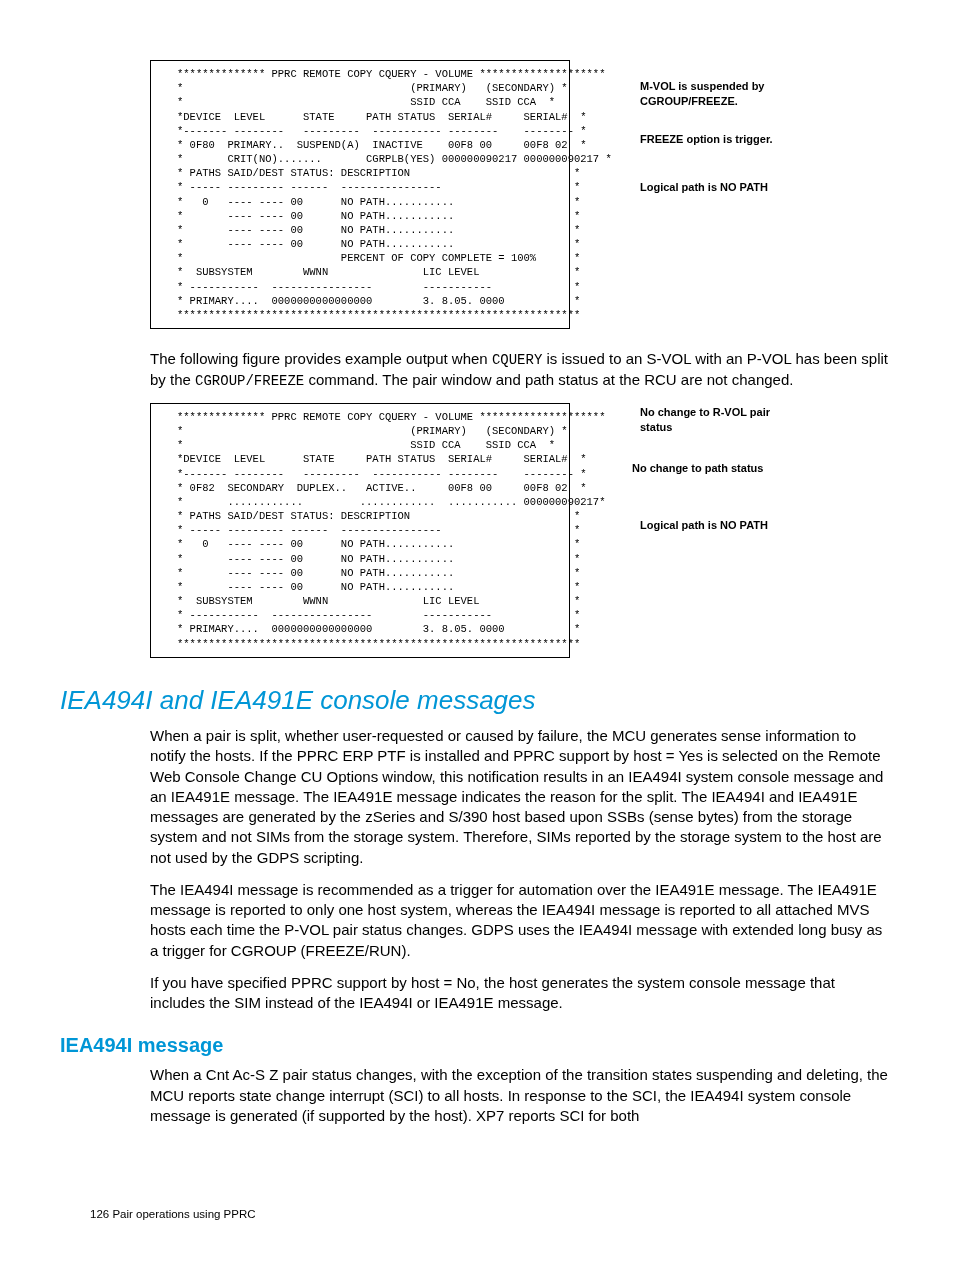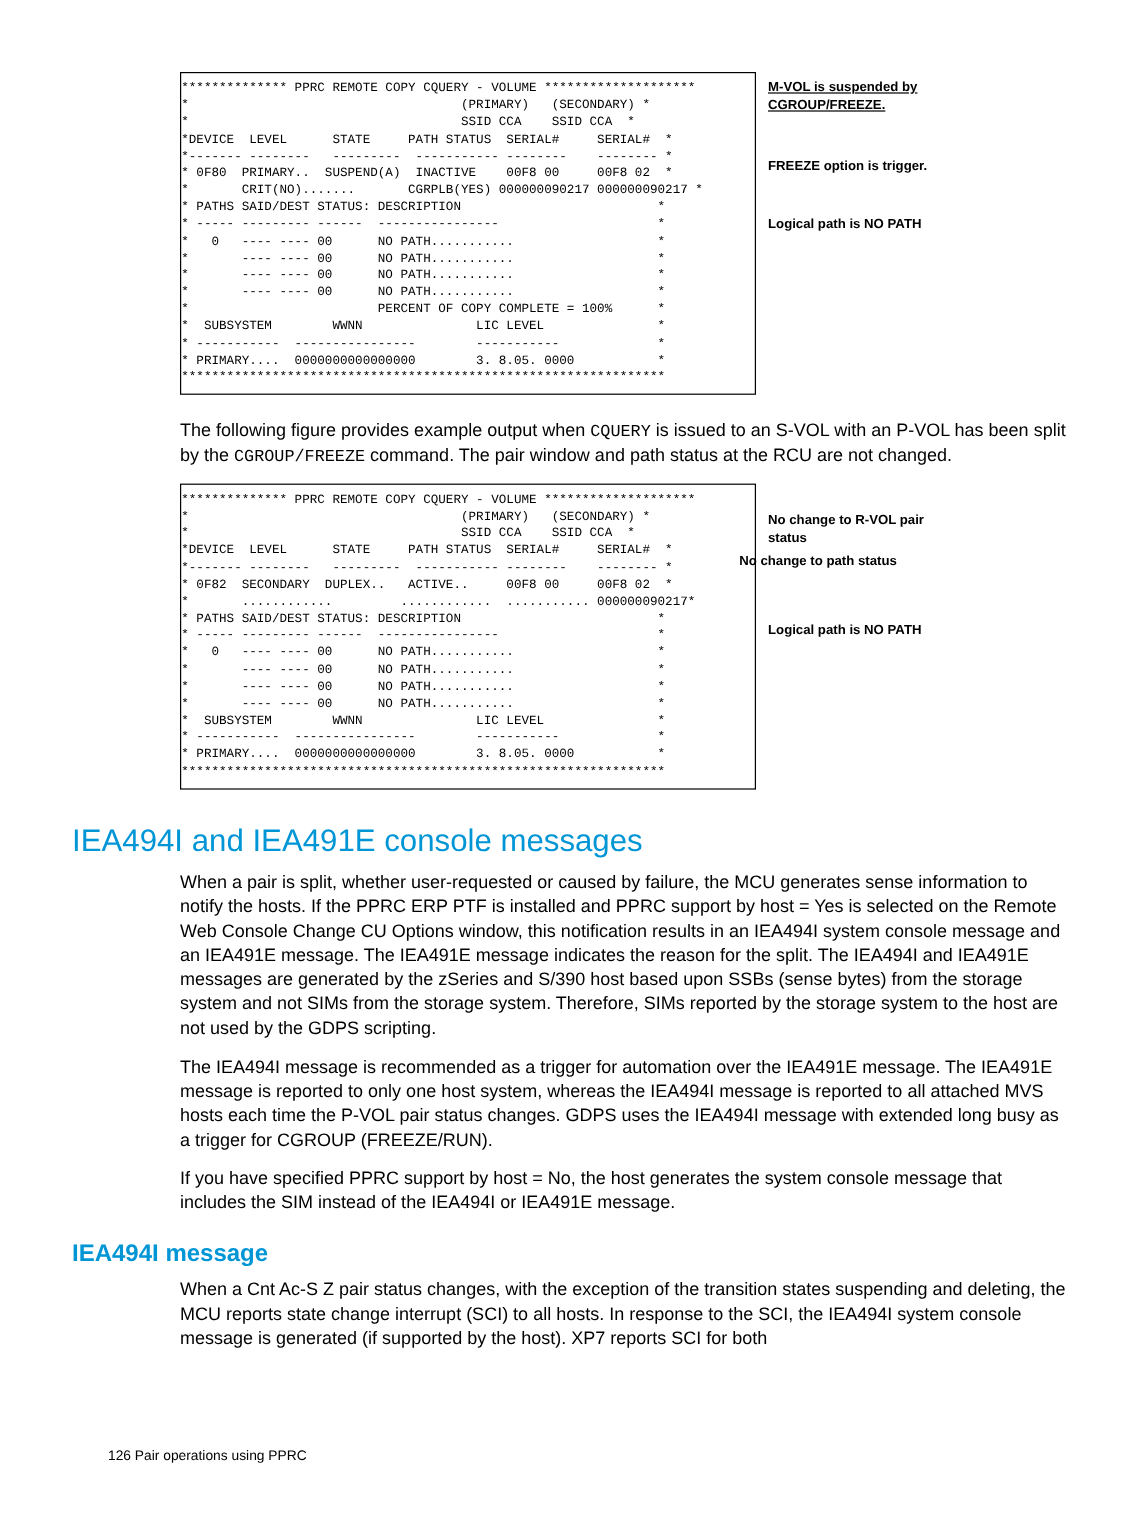--- a/index.html
+++ b/index.html
@@ -19,23 +19,23 @@
   }
   .figure img, .figure .img-box {
     border: 1px solid #000;
     display: block;
   }
   .img-box {
     font-family: "Courier New", monospace;
     font-size: 10.5px;
     line-height: 1.35;
     white-space: pre;
-    padding: 6px 0;
+    padding: 6px 26px;
     position: relative;
-    width: 480px;
+    width: 420px;
     box-sizing: border-box;
   }
   .annot {
     position: absolute;
     font-family: Arial, sans-serif;
     font-size: 11px;
     font-weight: bold;
     white-space: normal;
     width: 160px;
   }
@@ -46,20 +46,21 @@
   }
   .mono {
     font-family: "Courier New", monospace;
     font-size: 14px;
   }
   h2.section {
     color: #0096d6;
     font-weight: normal;
     font-size: 26px;
     margin: 24px 0 8px 0;
+    font-style: italic;
   }
   h3.subsection {
     color: #0096d6;
     font-weight: bold;
     font-size: 20px;
     margin: 18px 0 6px 0;
   }
   .footer {
     margin-top: 80px;
     font-size: 11.5px;
@@ -81,21 +82,21 @@
 * ----- --------- ------  ----------------                     *
 *   0   ---- ---- 00      NO PATH...........                   *
 *       ---- ---- 00      NO PATH...........                   *
 *       ---- ---- 00      NO PATH...........                   *
 *       ---- ---- 00      NO PATH...........                   *
 *                         PERCENT OF COPY COMPLETE = 100%      *
 *  SUBSYSTEM        WWNN               LIC LEVEL               *
 * -----------  ----------------        -----------             *
 * PRIMARY....  0000000000000000        3. 8.05. 0000           *
 ****************************************************************</div>
-  <div class="annot" style="top:6px; left:490px;text-decoration:underline;">M-VOL is suspended by CGROUP/FREEZE.</div>
+  <div class="annot" style="top:19px; left:490px;">M-VOL is suspended by CGROUP/FREEZE.</div>
   <div class="annot" style="top:72px; left:490px;">FREEZE option is trigger.</div>
   <div class="annot" style="top:120px; left:490px;">Logical path is NO PATH</div>
 </div>
 
 <p class="body">
   <span>The following figure provides example output when </span><span class="mono">CQUERY</span><span> is issued to an S-VOL with an P-VOL has been split by the </span><span class="mono">CGROUP/FREEZE</span><span> command. The pair window and path status at the RCU are not changed.</span>
 </p>
 
 <div class="figure">
   <div class="img-box">************** PPRC REMOTE COPY CQUERY - VOLUME ********************
@@ -108,22 +109,22 @@
 * PATHS SAID/DEST STATUS: DESCRIPTION                          *
 * ----- --------- ------  ----------------                     *
 *   0   ---- ---- 00      NO PATH...........                   *
 *       ---- ---- 00      NO PATH...........                   *
 *       ---- ---- 00      NO PATH...........                   *
 *       ---- ---- 00      NO PATH...........                   *
 *  SUBSYSTEM        WWNN               LIC LEVEL               *
 * -----------  ----------------        -----------             *
 * PRIMARY....  0000000000000000        3. 8.05. 0000           *
 ****************************************************************</div>
-  <div class="annot" style="top:2px; left:490px;margin-top:22px;">No change to R-VOL pair status</div>
-  <div class="annot" style="top:58px; left:466px;">No change to path status</div>
+  <div class="annot" style="top:2px; left:490px;">No change to R-VOL pair status</div>
+  <div class="annot" style="top:58px; left:482px;">No change to path status</div>
   <div class="annot" style="top:115px; left:490px;">Logical path is NO PATH</div>
 </div>
 
 <h2 class="section">IEA494I and IEA491E console messages</h2>
 <p class="body">When a pair is split, whether user-requested or caused by failure, the MCU generates sense information to notify the hosts. If the PPRC ERP PTF is installed and PPRC support by host = Yes is selected on the Remote Web Console Change CU Options window, this notification results in an IEA494I system console message and an IEA491E message. The IEA491E message indicates the reason for the split. The IEA494I and IEA491E messages are generated by the zSeries and S/390 host based upon SSBs (sense bytes) from the storage system and not SIMs from the storage system. Therefore, SIMs reported by the storage system to the host are not used by the GDPS scripting.</p>
 <p class="body">The IEA494I message is recommended as a trigger for automation over the IEA491E message. The IEA491E message is reported to only one host system, whereas the IEA494I message is reported to all attached MVS hosts each time the P-VOL pair status changes. GDPS uses the IEA494I message with extended long busy as a trigger for CGROUP (FREEZE/RUN).</p>
 <p class="body">If you have specified PPRC support by host = No, the host generates the system console message that includes the SIM instead of the IEA494I or IEA491E message.</p>
 
 <h3 class="subsection">IEA494I message</h3>
 <p class="body">When a Cnt Ac-S Z pair status changes, with the exception of the transition states suspending and deleting, the MCU reports state change interrupt (SCI) to all hosts. In response to the SCI, the IEA494I system console message is generated (if supported by the host). XP7 reports SCI for both</p>

